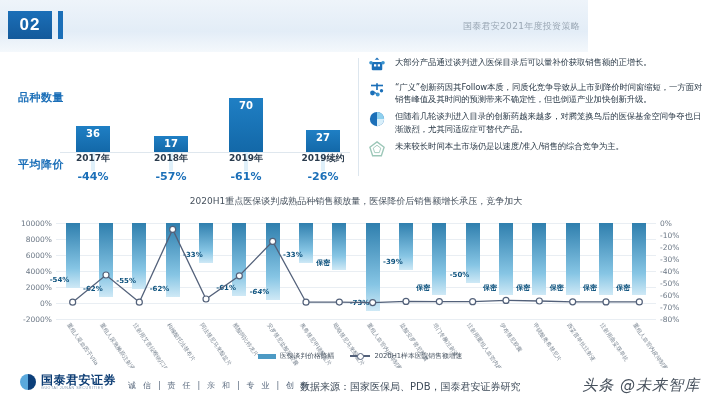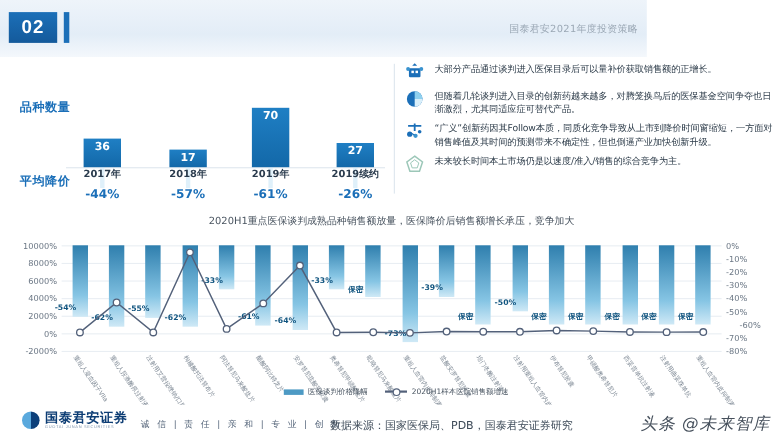--- a/index.html
+++ b/index.html
@@ -205,40 +205,40 @@
             <circle cx="4" cy="9" r="2.4" fill="#3a93cf"></circle>
             <circle cx="20" cy="9" r="2.4" fill="#3a93cf"></circle>
           </svg>
         </div>
         <div class="btxt">大部分产品通过谈判进入医保目录后可以量补价获取销售额的正增长。</div>
       </div>
 
       <div class="bullet">
         <div class="bic">
           <svg width="18" height="18" viewBox="0 0 24 24">
-            <circle cx="12" cy="12" r="9.5" fill="#1b6fb8"></circle>
-            <path d="M12 12 L12 2.5 A9.5 9.5 0 0 1 21.5 12 Z" fill="#8fd0ee"></path>
-            <path d="M12 12 L21.5 12 A9.5 9.5 0 0 1 12 21.5 Z" fill="#d9effa"></path>
-          </svg>
-        </div>
-        <div class="btxt">但随着几轮谈判进入目录的创新药越来越多，对腾笼换鸟后的医保基金空间争夺也日渐激烈，尤其同适应症可替代产品。</div>
-      </div>
-
-      <div class="bullet">
-        <div class="bic">
-          <svg width="18" height="18" viewBox="0 0 24 24">
             <path d="M4 6h16" stroke="#1b6fb8" stroke-width="2.2"></path>
             <path d="M12 3v9" stroke="#1b6fb8" stroke-width="2.2"></path>
             <circle cx="6" cy="16" r="3.2" fill="#1b6fb8"></circle>
             <circle cx="13" cy="18" r="2.6" fill="#3a93cf"></circle>
             <circle cx="18" cy="13" r="2.2" fill="#1b6fb8"></circle>
             <path d="M8.5 15l3 2" stroke="#1b6fb8" stroke-width="1.4"></path>
           </svg>
         </div>
         <div class="btxt">“广义”创新药因其Follow本质，同质化竞争导致从上市到降价时间窗缩短，一方面对销售峰值及其时间的预测带来不确定性，但也倒逼产业加快创新升级。</div>
+      </div>
+
+      <div class="bullet">
+        <div class="bic">
+          <svg width="18" height="18" viewBox="0 0 24 24">
+            <circle cx="12" cy="12" r="9.5" fill="#1b6fb8"></circle>
+            <path d="M12 12 L12 2.5 A9.5 9.5 0 0 1 21.5 12 Z" fill="#8fd0ee"></path>
+            <path d="M12 12 L21.5 12 A9.5 9.5 0 0 1 12 21.5 Z" fill="#d9effa"></path>
+          </svg>
+        </div>
+        <div class="btxt">但随着几轮谈判进入目录的创新药越来越多，对腾笼换鸟后的医保基金空间争夺也日渐激烈，尤其同适应症可替代产品。</div>
       </div>
 
       <div class="bullet">
         <div class="bic">
           <svg width="18" height="18" viewBox="0 0 24 24">
             <polygon points="12,2.5 21.5,9.6 17.8,21 6.2,21 2.5,9.6" fill="none" stroke="#9cc7b8" stroke-width="1.8"></polygon>
             <polygon points="12,7 17,10.8 15.1,16.8 8.9,16.8 7,10.8" fill="none" stroke="#9cc7b8" stroke-width="1.2"></polygon>
           </svg>
         </div>
         <div class="btxt">未来较长时间本土市场仍是以速度/准入/销售的综合竞争为主。</div>
@@ -264,37 +264,37 @@
         <div class="gridline" style="top: 80px;"></div>
         <div class="axisL" style="top: 80px;">0%</div>
         <div class="gridline" style="top: 96px;"></div>
         <div class="axisL" style="top: 96px;">-2000%</div>
         <div class="axisR" style="top: 0px;">0%</div>
         <div class="axisR" style="top: 12px;">-10%</div>
         <div class="axisR" style="top: 24px;">-20%</div>
         <div class="axisR" style="top: 36px;">-30%</div>
         <div class="axisR" style="top: 48px;">-40%</div>
         <div class="axisR" style="top: 60px;">-50%</div>
-        <div class="axisR" style="top: 72px; text-align: center;">-60%</div>
+        <div class="axisR" style="top: 72px;">-60%</div>
         <div class="axisR" style="top: 84px;">-70%</div>
         <div class="axisR" style="top: 96px;">-80%</div>
         <div class="lbar" style="left: 9.66667px; height: 64.8px;"></div>
         <div class="lbar-lab" style="left: -6.33333px; top: 52.8px;">-54%</div>
         <div class="lbar" style="left: 43px; height: 74.4px;"></div>
         <div class="lbar-lab" style="left: 27px; top: 62.4px;">-62%</div>
         <div class="lbar" style="left: 76.3333px; height: 66px;"></div>
         <div class="lbar-lab" style="left: 60.3333px; top: 54px;">-55%</div>
         <div class="lbar" style="left: 109.667px; height: 74.4px;"></div>
         <div class="lbar-lab" style="left: 93.6667px; top: 62.4px;">-62%</div>
         <div class="lbar" style="left: 143px; height: 39.6px;"></div>
         <div class="lbar-lab" style="left: 127px; top: 27.6px;">-33%</div>
         <div class="lbar" style="left: 176.333px; height: 73.2px;"></div>
         <div class="lbar-lab" style="left: 160.333px; top: 61.2px;">-61%</div>
         <div class="lbar" style="left: 209.667px; height: 76.8px;"></div>
-        <div class="lbar-lab" style="left: 193.667px; top: 64.8px;">-64%</div>
+        <div class="lbar-lab" style="left: 193.667px; top: 64.8px; font-style: italic;">-64%</div>
         <div class="lbar" style="left: 243px; height: 39.6px;"></div>
         <div class="lbar-lab" style="left: 227px; top: 27.6px;">-33%</div>
         <div class="lbar" style="left: 276.333px; height: 46.8px;"></div>
         <div class="lbar-lab" style="left: 260.333px; top: 34.8px;">保密</div>
         <div class="lbar" style="left: 309.667px; height: 87.6px;"></div>
         <div class="lbar-lab" style="left: 293.667px; top: 75.6px;">-73%</div>
         <div class="lbar" style="left: 343px; height: 46.8px;"></div>
         <div class="lbar-lab" style="left: 327px; top: 34.8px;">-39%</div>
         <div class="lbar" style="left: 376.333px; height: 72px;"></div>
         <div class="lbar-lab" style="left: 360.333px; top: 60px;">保密</div>

